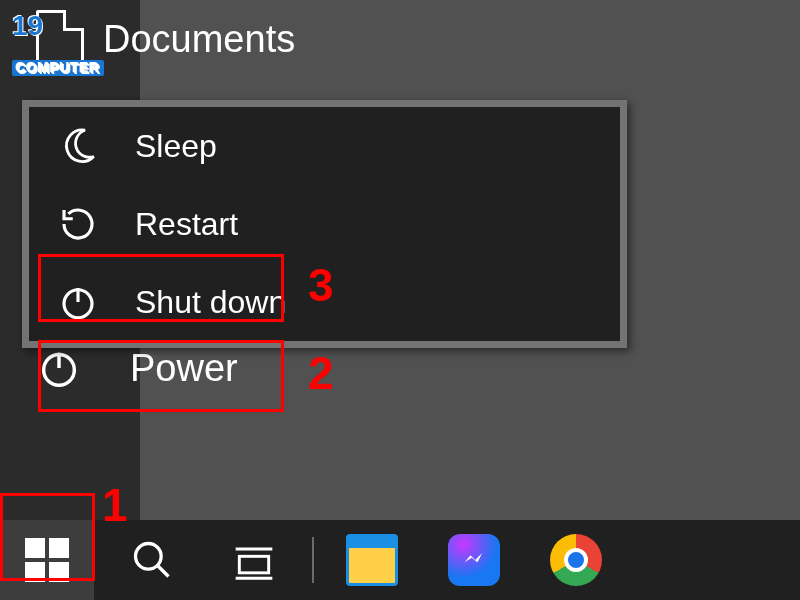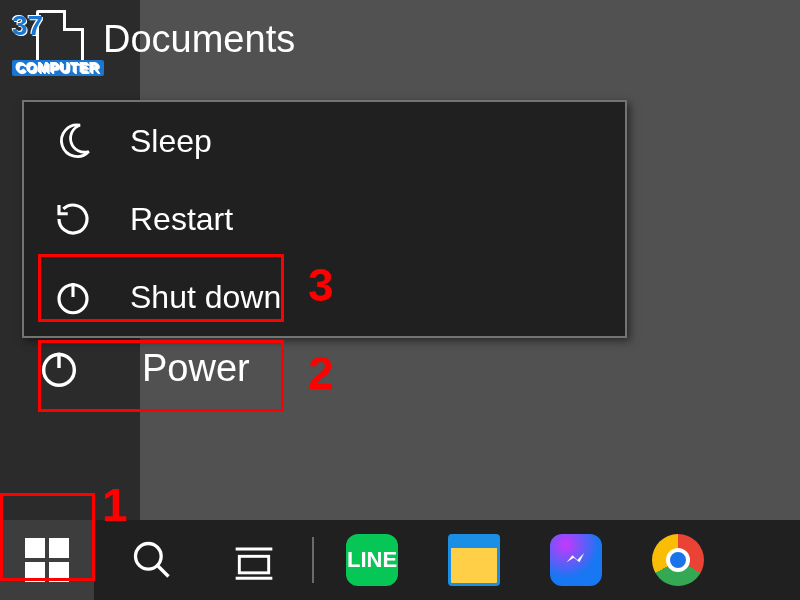--- a/index.html
+++ b/index.html
@@ -76,21 +76,21 @@
       font-size: 38px;
       font-weight: 300;
     }
 
     
     .power-flyout {
       position: absolute;
       left: 22px; top: 100px;
       width: 605px;
       background: #202020;
-      border: 2px solid #737373;
+      border: 7px solid #737373;
       box-shadow: 3px 3px 8px rgba(0,0,0,.5);
       z-index: 40;
     }
     .power-flyout .item {
       display: flex; align-items: center;
       gap: 36px;
       padding: 18px 28px;
       color: #fff;
       font-size: 32px;
       font-weight: 300;
@@ -102,21 +102,21 @@
     }
 
     
     svg { display: block; }
 
     
     .power-button-row {
       position: absolute;
       left: 36px; top: 345px;
       display: flex; align-items: center;
-      gap: 60px;
+      gap: 48px;
       color: #fff;
       z-index: 30;
     }
     .power-button-row .icon {
       width: 46px; height: 46px;
     }
     .power-button-row .label {
       font-size: 38px;
       font-weight: 300;
     }
@@ -204,21 +204,21 @@
       border: 4px solid #fff;
       box-sizing: border-box;
     }
   </style>
 </head>
 <body>
 
 <div class="desktop"></div>
 
 <div class="watermark">
-  <span>37</span>
+  <span>19</span>
   <span class="sub">COMPUTER</span>
 </div>
 
 <div class="start-rail"></div>
 
 <div class="documents-row">
   <span class="doc-icon"></span>
   <span class="label">Documents</span>
 </div>
 
@@ -291,23 +291,20 @@
     <span>
       <svg viewBox="0 0 24 24" width="44" height="44" fill="none" stroke="#fff" stroke-width="1.6">
         <line x1="2" y1="6" x2="22" y2="6"></line>
         <rect x="4" y="10" width="16" height="9"></rect>
         <line x1="2" y1="22" x2="22" y2="22"></line>
       </svg>
     </span>
   </div>
   <div class="sep"></div>
   <div class="tb-item">
-    <div class="app-ico line-app">LINE</div>
-  </div>
-  <div class="tb-item">
     <div class="app-ico explorer-app"></div>
   </div>
   <div class="tb-item">
     <div class="app-ico messenger-app">
       <svg viewBox="0 0 24 24" width="28" height="28" fill="#fff">
           <path d="M4 14l5-6 4 4 6-6-4 8-5-4z"></path>
         </svg>
     </div>
   </div>
   <div class="tb-item">

